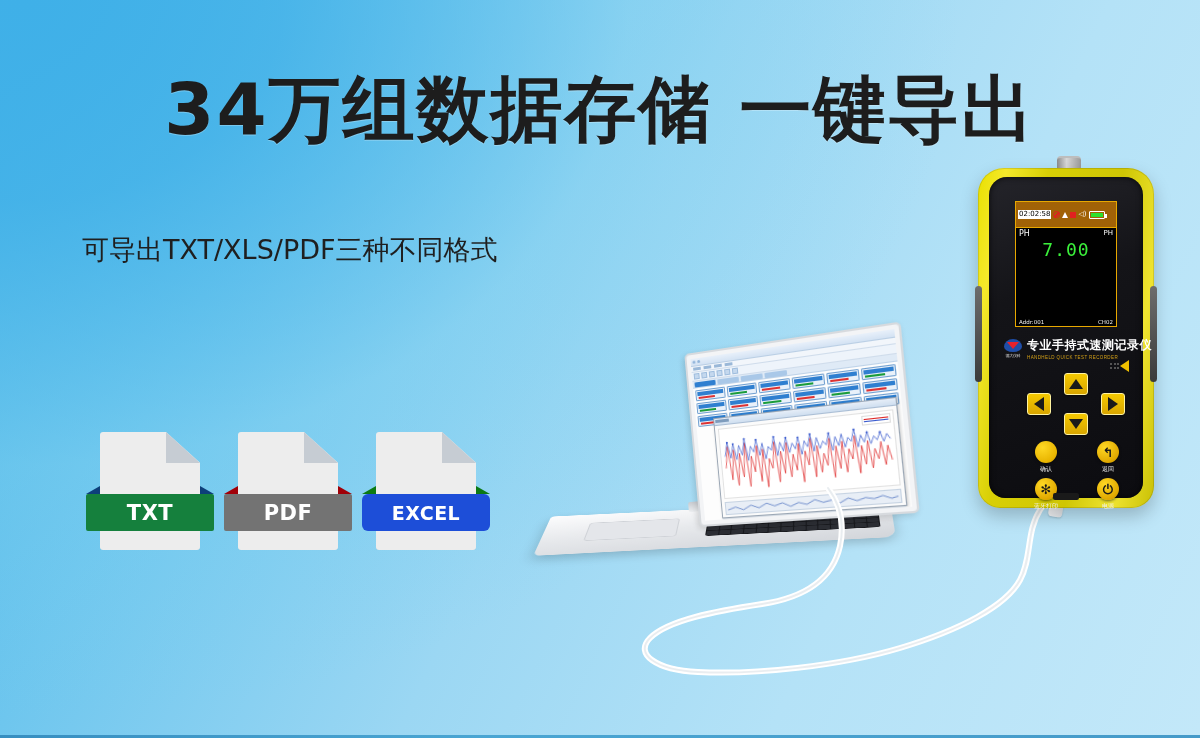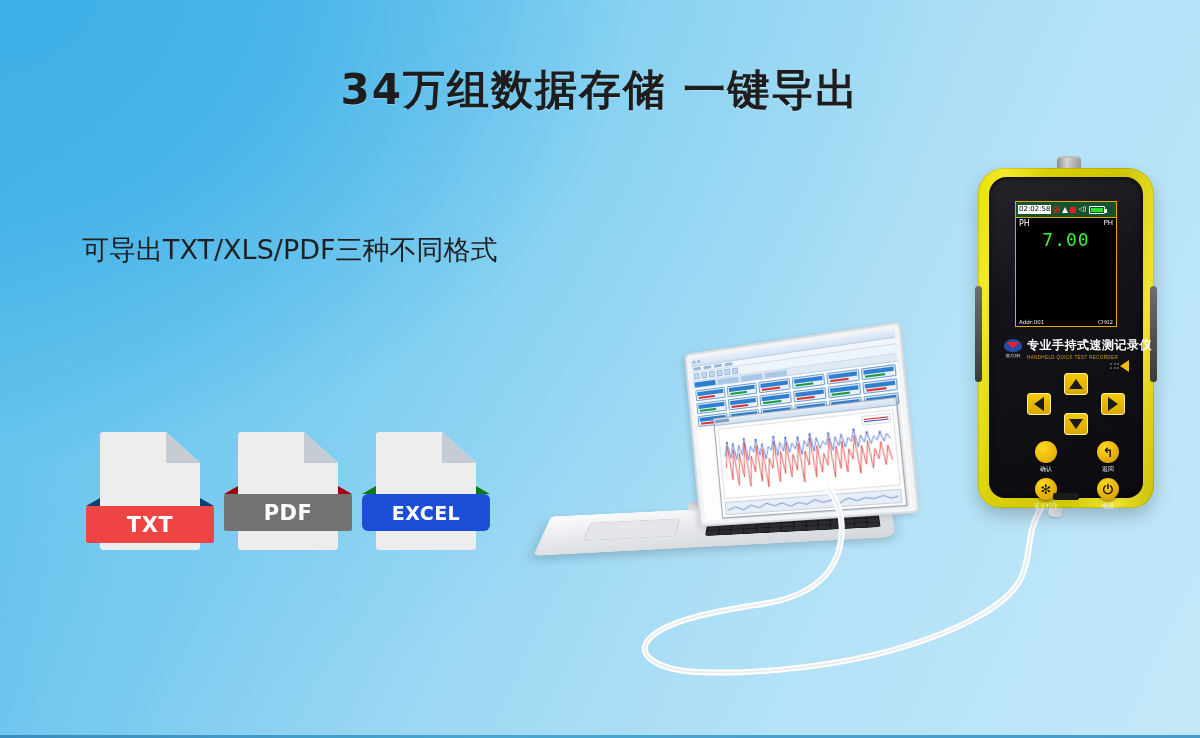--- a/index.html
+++ b/index.html
@@ -20,21 +20,21 @@
   #bg-bottom-strip {
     position:absolute; left:0; right:0; bottom:0; height:3px;
     background:linear-gradient(90deg,#2d84b8,#3a9ccd 40%,#2f8cc0);
     opacity:.85;
   }
 
   
   #headline {
     position:absolute; left:0; right:0; top:62px;
     text-align:center;
-    font-size:42px; font-weight:bold; letter-spacing:2px;
+    font-size:72px; font-weight:bold; letter-spacing:2px;
     color:#1d1d1d;
     font-family:"DejaVu Sans","Liberation Sans",sans-serif;
     text-shadow:0 1px 0 rgba(255,255,255,.25);
   }
 
   
   #copy {
     position:absolute; left:82px; top:228px;
     font-size:27px; line-height:43px; color:#1f1f1f;
     font-family:"DejaVu Sans","Liberation Sans",sans-serif;
@@ -64,21 +64,21 @@
     display:flex; align-items:center; justify-content:center;
     color:#fff; font-weight:bold; font-size:21px; letter-spacing:.5px;
     font-family:"DejaVu Sans","Liberation Sans",sans-serif;
     border-radius:2px;
   }
   .ribbon::before, .ribbon::after {
     content:""; position:absolute; top:-8px; width:14px; height:8px;
   }
   .ribbon::before { left:0; clip-path:polygon(100% 0,100% 100%,0 100%); }
   .ribbon::after  { right:0; clip-path:polygon(0 0,100% 100%,0 100%); }
-  .ribbon.txt   { background:#ef4444;margin-top:12px; }
+  .ribbon.txt   { background:#15803d; }
   .ribbon.txt::before, .ribbon.txt::after { background:#0d3f7a; }
   .ribbon.pdf   { background:#737373; }
   .ribbon.pdf::before, .ribbon.pdf::after { background:#a10008; }
   .ribbon.excel { background:#1d4ed8;border-radius:6px; }
   .ribbon.excel::before, .ribbon.excel::after { background:#0c7a14; }
   .ribbon.excel { font-size:19px; }
 
   
   #laptop { position:absolute; left:560px; top:352px; width:350px; height:230px; }
   #lid {
@@ -231,21 +231,21 @@
 
   
   #lcd {
     position:absolute; left:26px; top:24px; width:102px; height:126px;
     background:#000; border:1.5px solid #e8a800;
     display:flex; flex-direction:column;
     font-family:"DejaVu Sans","Liberation Sans",sans-serif;
     overflow:hidden;
   }
   #lcd-status {
-    flex:none; height:16px; background:#14532d;
+    flex:none; height:26px; background:#a16207;
     border-bottom:1.5px solid #e8a800;
     display:flex; align-items:center; gap:2px; padding:0 2px;
     font-size:7px; color:#fff;
   }
   #lcd-time { background:#fff; color:#000; padding:0 1px; font-size:7px; line-height:9px; }
   .st-ico { display:inline-block; }
   .ico-alarm { width:7px; height:7px; border:1.5px solid #e02020; border-radius:50%; position:relative; }
   .ico-alarm::after { content:""; position:absolute; left:-1px; top:2px; width:7px; height:1.5px; background:#e02020; transform:rotate(-45deg); }
   .ico-up { width:0; height:0; border-left:3px solid transparent; border-right:3px solid transparent; border-bottom:6px solid #fff; }
   .ico-rec { width:6px; height:6px; background:#e02020; }

